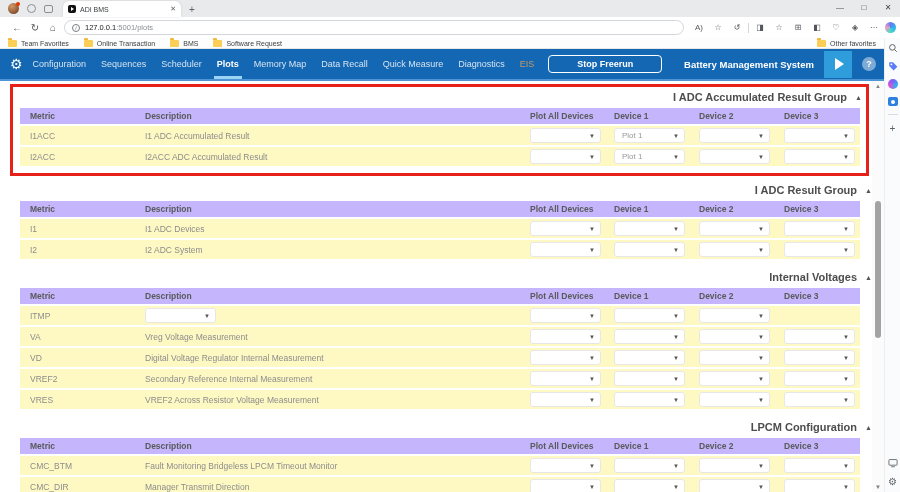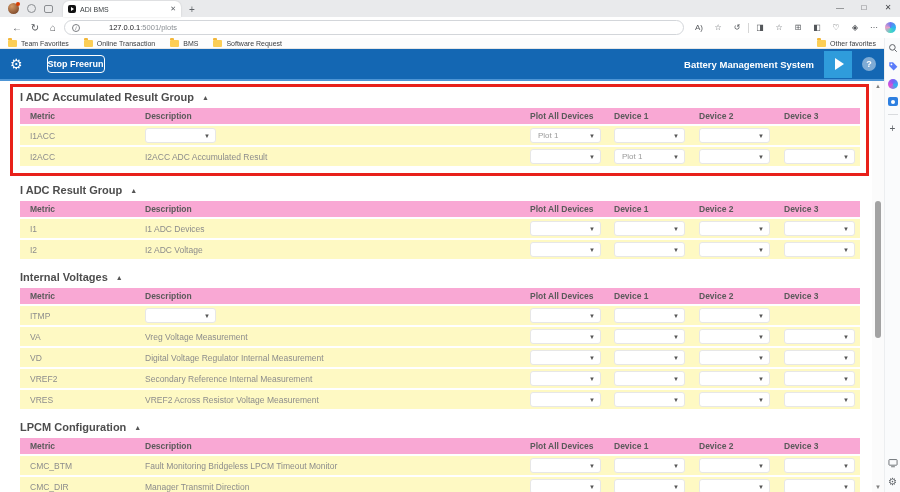--- a/index.html
+++ b/index.html
@@ -27,21 +27,21 @@
   .win-controls { margin-left:auto; display:flex; align-self:flex-start; }
   .win-btn { width:24px; height:15px; text-align:center; font-size:8px; color:#44474a; line-height:15px; }
 
   
   .toolbar { height:21px; background:#fff; display:flex; align-items:center; padding:0 4px 0 8px; }
   .nav-ico { font-size:10px; color:#54575b; width:18px; text-align:center; }
   .omnibox { width:620px; height:15px; border:1px solid #d3d6da; border-radius:8px; background:#fff;
              display:flex; align-items:center; padding:0 7px; gap:5px; margin-left:2px; }
   .info-ico { width:8px; height:8px; border:1px solid #7a7d81; border-radius:50%; color:#7a7d81;
               font-size:6px; line-height:7px; text-align:center; flex:none; font-style:italic; }
-  .url { font-size:7.5px; white-space:nowrap;margin-left:24px; }
+  .url { font-size:7.5px; white-space:nowrap; }
   .url .host { color:#202124; }
   .url .rest { color:#8a8f94; }
   .tb-right { margin-left:auto; display:flex; align-items:center; gap:3px; }
   .tbi { font-size:8px; color:#54575b; width:16px; text-align:center; }
   .tb-div { width:1px; height:10px; background:#d6d6d6; }
   .copilot { width:11px; height:11px; border-radius:50%; margin-left:3px;
              background:conic-gradient(#6a78f2,#2bb3f0,#49d6c2,#e8a0c8,#6a78f2); }
 
   
   .bookmarks { height:11px; background:#fdfdfd; border-bottom:1px solid #e6e6e6; display:flex;
@@ -57,44 +57,44 @@
             display:flex; align-items:center; padding:0 8px 0 10px; }
   .gear { color:#fff; font-size:14px; margin-right:10px; }
   .nav-items { display:flex; align-items:center; gap:15px; height:100%; }
   .nav-item { font-size:9px; color:rgba(255,255,255,.82); height:100%; display:flex; align-items:center;
               position:relative; white-space:nowrap; }
   .nav-item.active { color:#fff; font-weight:bold; }
   .nav-item.active::after { content:""; position:absolute; left:-3px; right:-3px; bottom:0; height:3px;
                             background:#9bd4f5; }
   .nav-item.disabled { color:#c59a66; }
   .stop-btn { margin-left:14px; border:1.5px solid #fff; border-radius:4px; background:transparent;
-              color:#fff; font-size:9px; font-weight:bold; padding:3px 0;
+              color:#fff; font-size:9px; font-weight:bold; padding:3px 28px;
               font-family:"Liberation Sans", sans-serif; }
   .appnav-right { margin-left:auto; display:flex; align-items:center; gap:10px; }
   .app-title { color:#fff; font-size:9.5px; font-weight:bold; white-space:nowrap; }
   .play-sq { width:28px; height:27px; background:#2f9cdb; display:flex; align-items:center; justify-content:center; }
   .play-tri { width:0; height:0; border-left:9px solid #fff; border-top:6px solid transparent;
               border-bottom:6px solid transparent; margin-left:2px; }
   .help { width:14px; height:14px; border-radius:50%; background:rgba(255,255,255,.45); color:#fff;
           font-size:9px; font-weight:bold; text-align:center; line-height:14px; }
 
   
   .content { position:absolute; left:0; top:81px; width:884px; bottom:0; overflow:hidden;
              background:#fff; padding:3px 12px 0 20px; }
   .group { margin-bottom:10px; }
   .group.hl { border:3px solid #e8201a; margin:0 0 8px -10px; padding:2px 4px 5px 7px; width:859px; }
-  .gtitle { display:flex; align-items:center; gap:8px; margin:8px 0 5px 0; }
+  .gtitle { display:flex; align-items:center; gap:8px; margin:8px 0 5px 0;justify-content:flex-end; }
   .group.hl .gtitle { margin-top:2px; }
   .gt-text { font-size:11px; font-weight:bold; color:#4d4d4d; }
   .caret-up { font-size:7px; color:#555; }
   .tbl { width:840px; }
   .row { display:grid; grid-template-columns:115px 385px 84px 85px 85px 76px;
          background:#fef9c3; height:21px; align-items:center; padding-left:10px;
          border-bottom:2px solid #fff; }
-  .row.head { background:#f9a8d4; height:18px; }
+  .row.head { background:#c4b5fd; height:18px; }
   .cell { font-size:8.5px; color:#8c8c8c; white-space:nowrap; overflow:hidden; }
   .row.head .cell { color:#5a5a5a; font-weight:bold; }
   .dd { width:71px; height:15px; background:#fff; border:1px solid #e7e7e7; border-radius:3px;
         display:flex; align-items:center; padding:0 5px 0 7px; }
   .ddv { flex:1; font-size:8px; color:#9a9a9a; white-space:nowrap; }
   .ddc { font-size:6px; color:#555; }
 
   
   .pg-scroll { position:absolute; right:16px; top:81px; bottom:0; width:12px; background:#fbfbfb; }
   .sc-arrow { position:absolute; left:0; width:12px; text-align:center; font-size:6px; color:#808080; }
@@ -180,20 +180,31 @@
       <span>Software Request</span>
     </span>
     <span class="bm-right">
     <span class="folder"></span>
     <span>Other favorites</span>
   </span>
 </div>
 
 <div class="appnav">
   <span class="gear">⚙</span>
+  <div class="nav-items">
+      <span class="nav-item">Configuration</span>
+      <span class="nav-item">Sequences</span>
+      <span class="nav-item">Scheduler</span>
+      <span class="nav-item active">Plots</span>
+      <span class="nav-item">Memory Map</span>
+      <span class="nav-item">Data Recall</span>
+      <span class="nav-item">Quick Measure</span>
+      <span class="nav-item">Diagnostics</span>
+      <span class="nav-item disabled">EIS</span>
+    </div>
   <button class="stop-btn">Stop Freerun</button>
   <div class="appnav-right">
     <span class="app-title">Battery Management System</span>
     <span class="play-sq">
         <span class="play-tri"></span>
       </span>
     <span class="help">?</span>
   </div>
 </div>
 
@@ -207,20 +218,21 @@
         <div class="row head">
           <span class="cell">Metric</span>
           <span class="cell">Description</span>
           <span class="cell">Plot All Devices</span>
           <span class="cell">Device 1</span>
           <span class="cell">Device 2</span>
           <span class="cell">Device 3</span>
         </div>
         <div class="row">
           <span class="cell">I1ACC</span>
+          <span class="cell">I1 ADC Accumulated Result</span>
           <span>
             <span class="dd">
               <span class="ddv"></span>
               <span class="ddc">▼</span>
             </span>
           </span>
           <span>
             <span class="dd">
               <span class="ddv">Plot 1</span>
               <span class="ddc">▼</span>
@@ -306,21 +318,21 @@
           </span>
           <span>
             <span class="dd">
               <span class="ddv"></span>
               <span class="ddc">▼</span>
             </span>
           </span>
         </div>
         <div class="row">
           <span class="cell">I2</span>
-          <span class="cell">I2 ADC Voltage</span>
+          <span class="cell">I2 ADC System</span>
           <span>
             <span class="dd">
               <span class="ddv"></span>
               <span class="ddc">▼</span>
             </span>
           </span>
           <span>
             <span class="dd">
               <span class="ddv"></span>
               <span class="ddc">▼</span>

